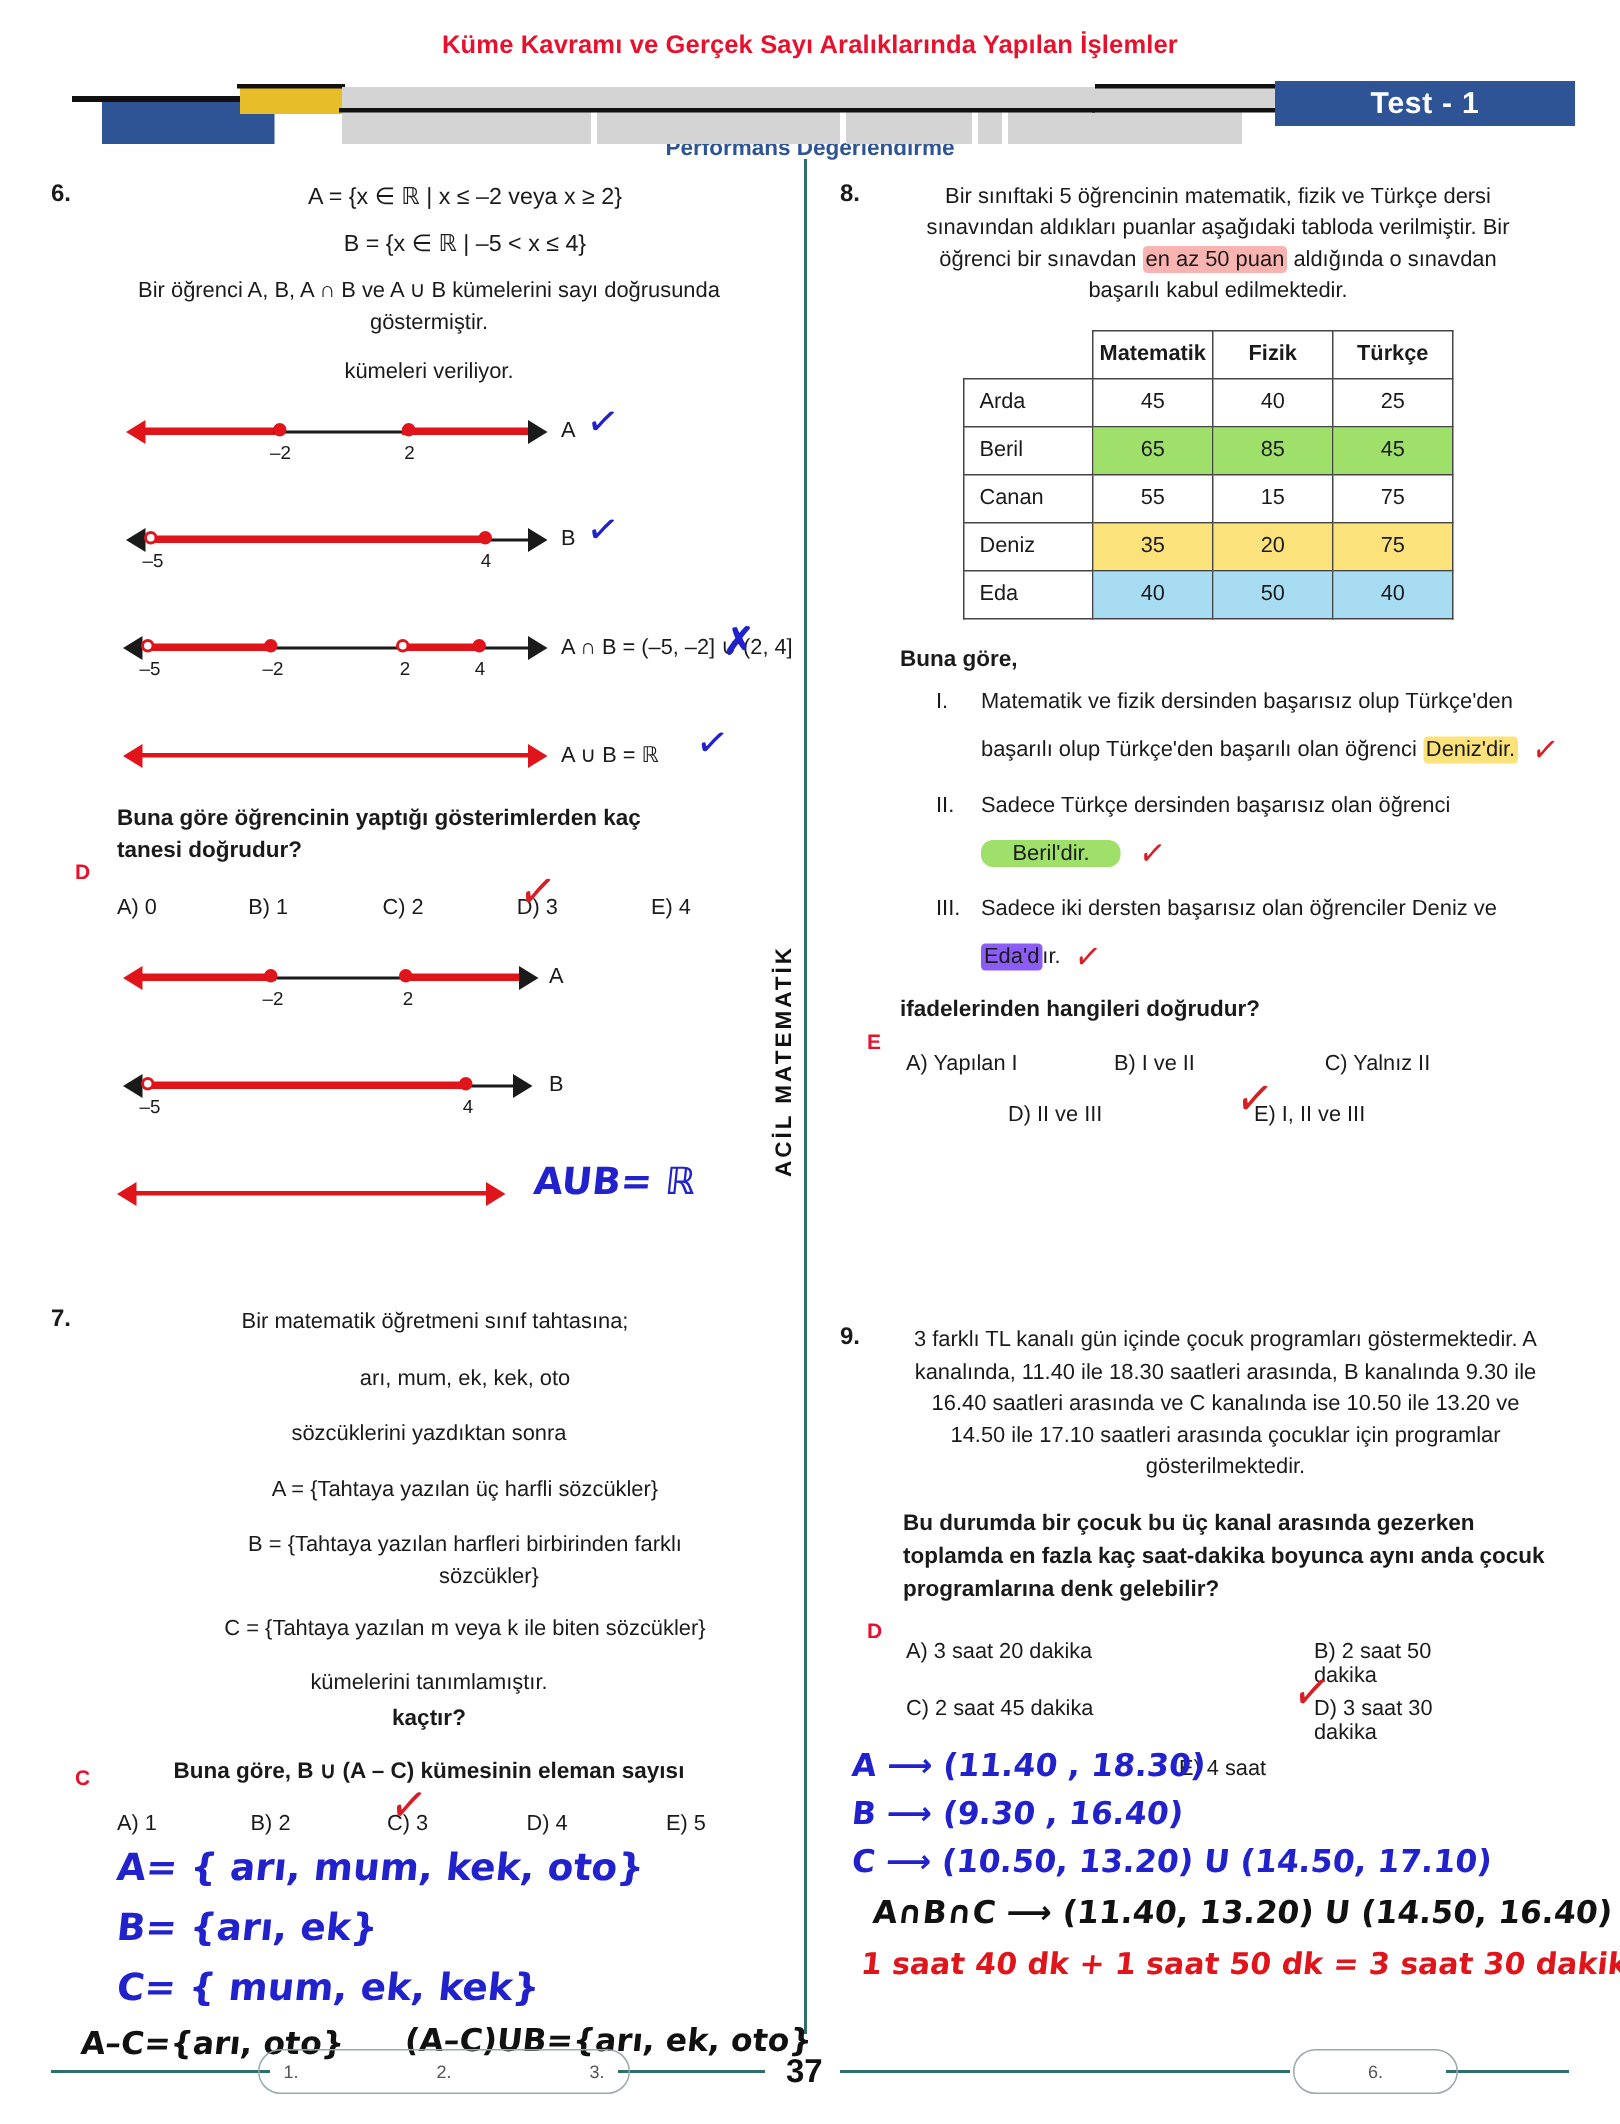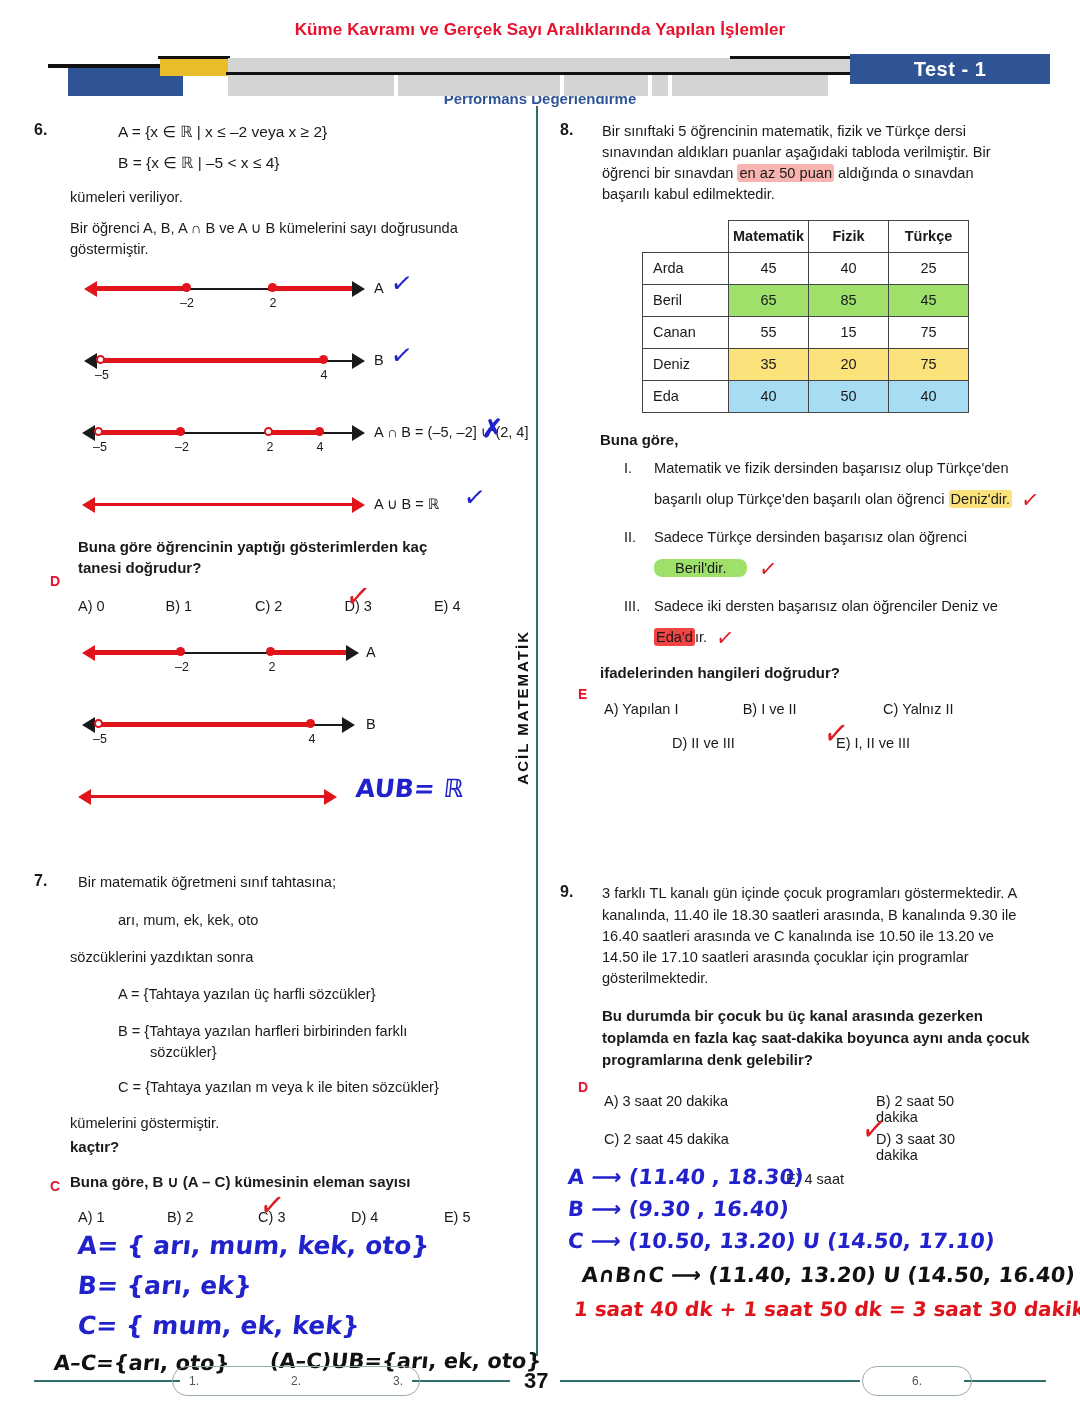--- a/index.html
+++ b/index.html
@@ -50,21 +50,21 @@
   .spine-text {
     position:absolute; left:514px; top:630px;
     writing-mode:vertical-rl; transform:rotate(180deg);
     font-weight:bold; font-size:15px; letter-spacing:2px;
     color:#111;
   }
 
   
   .q { position:relative; }
   .qnum { position:absolute; left:0; top:0; font-weight:bold; font-size:16px; }
-  .qbody { margin-left:44px; font-size:14.6px; line-height:1.45; }
+  .qbody { margin-left:44px; font-size:14.6px; line-height:1.45;text-align:center; }
   .ind1 { margin-left:40px; }
   .bold { font-weight:bold; }
   .mathline { font-size:15.5px; margin-bottom:9px; }
 
   
   .choices { display:flex; font-size:14.5px; margin-top:6px; position:relative; }
   .choices span { display:inline-block; }
   .ans-letter {
     position:absolute; color:#e8112d; font-weight:bold; font-size:14px;
   }
@@ -121,21 +121,21 @@
   table.scores td.name { text-align:left; padding-left:10px; width:86px; }
   table.scores tr.hdr td.blank { border:none; background:transparent; }
   .hl-green td.v { background:#9fe06a; }
   .hl-yellow td.v { background:#fbe27a; }
   .hl-blue td.v { background:#a8dcf2; }
 
   
   .hlp { background:#f9b3b0; padding:1px 2px; border-radius:3px; }
   .hlg { background:#9fe06a; padding:1px 21px; border-radius:8px; }
   .hly { background:#fbe27a; padding:1px 2px; border-radius:3px; }
-  .hlb { background:#ef4444; padding:1px 2px; border-radius:3px; }
+  .hlb { background:#8b5cf6; padding:1px 2px; border-radius:3px; }
 
   
   .rlist { margin-left:24px; margin-top:10px; }
   .ritem { display:flex; margin-bottom:13px; position:relative; font-size:14.6px; line-height:1.45; }
   .rnum { width:30px; flex:none; }
 
   
   .footer { position:absolute; left:0; bottom:16px; width:1080px; height:40px; }
   .f-line { position:absolute; top:20px; height:2px; background:#2f6f6b; }
   .capsule {
@@ -187,22 +187,22 @@
 
 <div class="columns">
 
   <div class="col col-left">
 
     <div class="q">
       <div class="qnum">6.</div>
       <div class="qbody">
         <div class="mathline ind1">A = {x ∈ ℝ | x ≤ –2  veya  x ≥ 2}</div>
         <div class="mathline ind1">B = {x ∈ ℝ | –5 &lt; x ≤ 4}</div>
+        <div style="margin:0 0 6px -8px;">Bir öğrenci A, B, A ∩ B ve A ∪ B kümelerini sayı doğrusunda göstermiştir.</div>
         <div style="margin:12px 0 10px -8px;">kümeleri veriliyor.</div>
-        <div style="margin:0 0 6px -8px;">Bir öğrenci A, B, A ∩ B ve A ∪ B kümelerini sayı doğrusunda göstermiştir.</div>
       </div>
 
       <div class="nline" style="margin-top:12px;">
         <div class="nl-arrow-l red" style="left:50px;"></div>
         <div class="nl-red" style="left:62px;width:90px;"></div>
         <div class="nl-axis" style="left:148px;width:90px;"></div>
         <div class="nl-red" style="left:234px;width:88px;"></div>
         <div class="nl-arrow-r" style="left:318px;"></div>
         <div class="dot" style="left:148px;"></div>
         <div class="dot" style="left:234px;"></div>
@@ -300,21 +300,21 @@
     <div class="q" style="margin-top:46px;">
       <div class="qnum">7.</div>
       <div class="qbody">
         <div>Bir matematik öğretmeni sınıf tahtasına;</div>
         <div class="ind1" style="margin-top:16px;">arı, mum, ek, kek, oto</div>
         <div style="margin:16px 0 0 -8px;">sözcüklerini yazdıktan sonra</div>
         <div class="ind1" style="margin-top:16px;">A = {Tahtaya yazılan üç harfli sözcükler}</div>
         <div class="ind1" style="margin-top:16px;">B = {Tahtaya yazılan harfleri birbirinden farklı</div>
         <div style="margin-left:72px;">sözcükler}</div>
         <div class="ind1" style="margin-top:14px;">C = {Tahtaya yazılan m veya k ile biten sözcükler}</div>
-        <div style="margin:14px 0 0 -8px;">kümelerini göstermiştir.</div>
+        <div style="margin:14px 0 0 -8px;">kümelerini tanımlamıştır.</div>
         <div class="bold" style="margin:2px 0 0 -8px; font-size:15px;">kaçtır?</div>
         <div class="bold" style="margin:14px 0 0 -8px; font-size:15px;">Buna göre, B ∪ (A – C) kümesinin eleman sayısı</div>
       </div>
 
       <div class="ans-letter" style="left:16px; top:306px;">C</div>
 
       <div class="choices" style="margin:16px 0 0 44px; position:relative;">
         <span style="width:92px;">A) 1</span>
         <span style="width:94px;">B) 2</span>
         <span style="width:96px;">C) 3</span>

